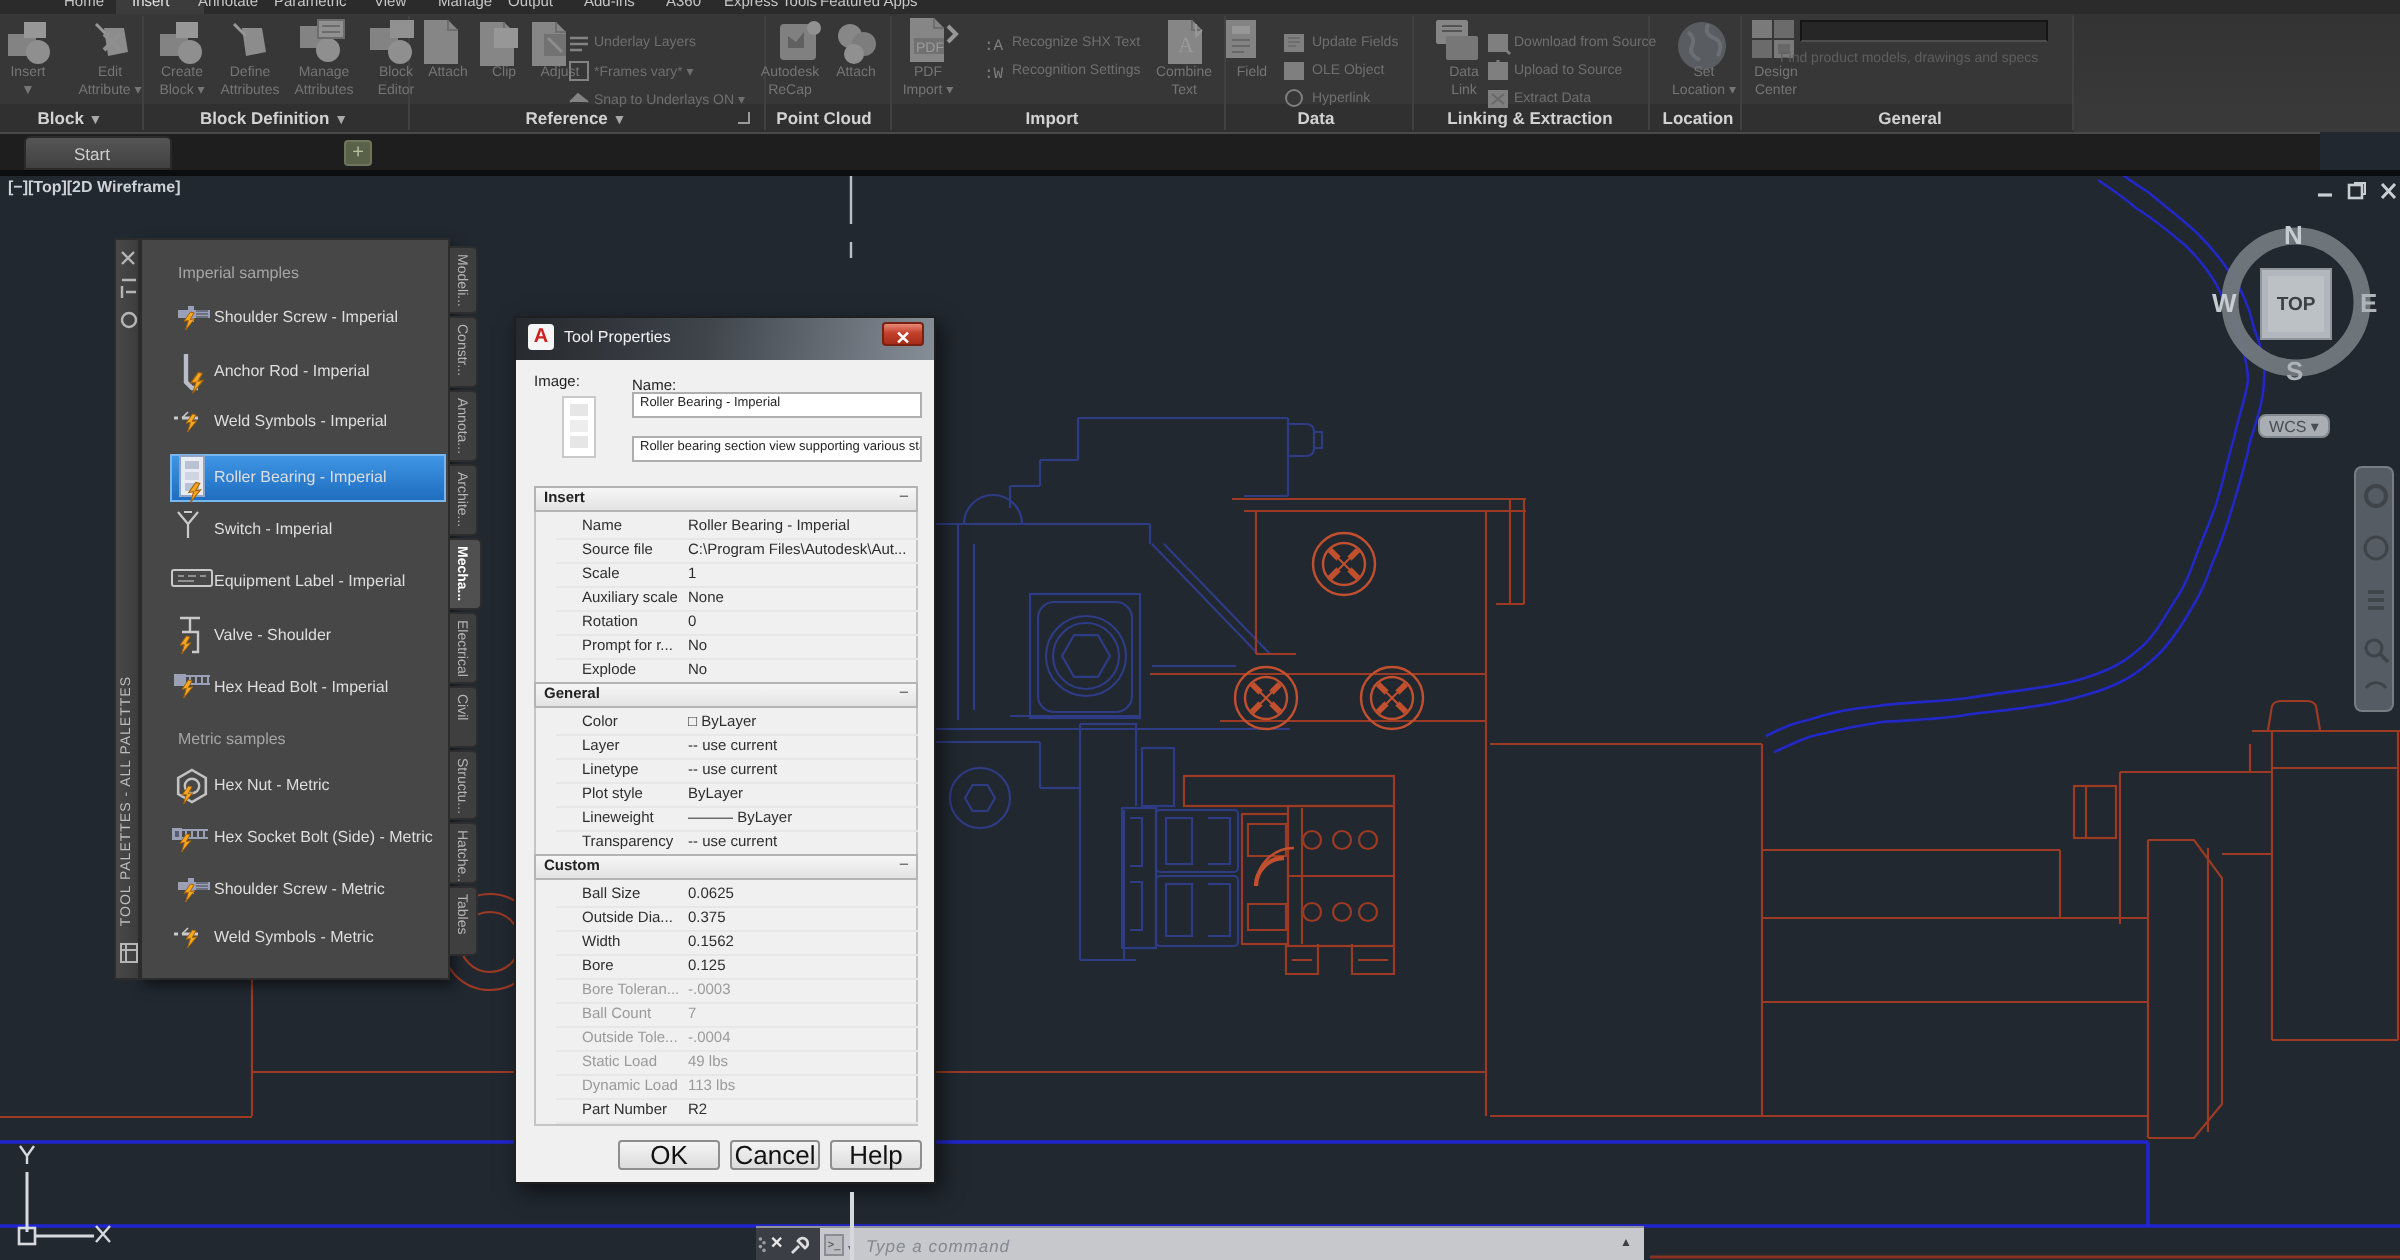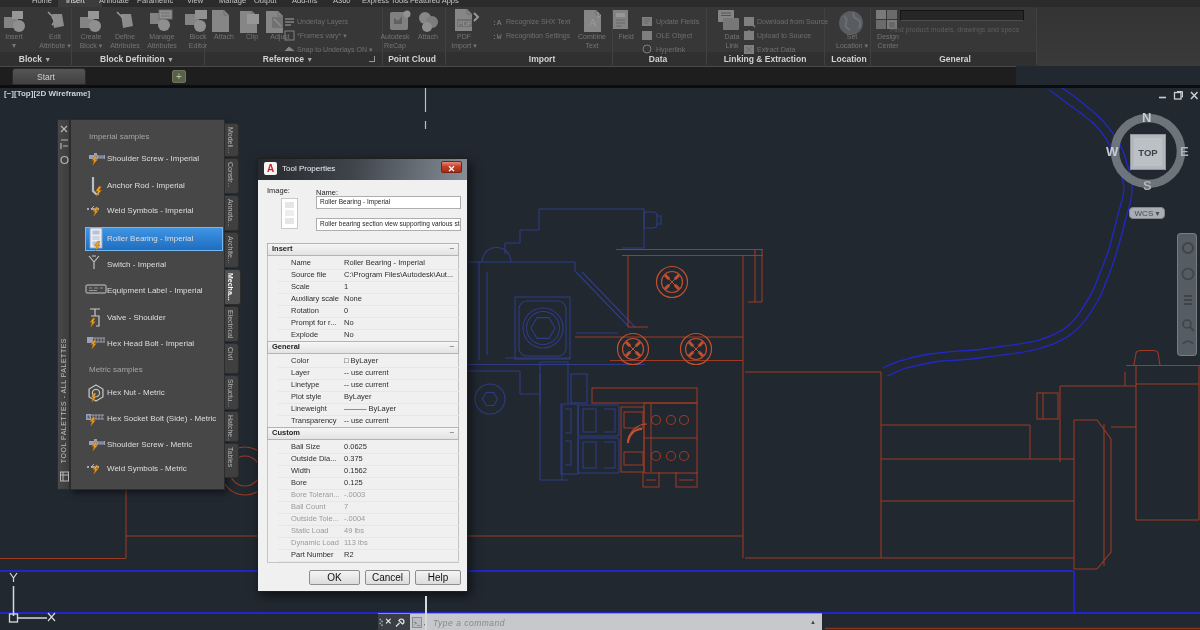--- a/index.html
+++ b/index.html
@@ -14,21 +14,21 @@
   #ribbon .lblband { position:absolute; left:0; top:45px; width:1037px; height:14px; background:#303030; }
   .pdiv { position:absolute; top:1px; width:1px; height:57px; background:#2a2a2a; border-right:1px solid #414141; }
   .plabel { position:absolute; top:47px; font-size:8.5px; font-weight:bold; color:#d2d2d2; white-space:nowrap; transform:translateX(-50%); }
   .plabel .dn { color:#a8a8a8; font-size:7px; }
   .bigbtn { position:absolute; width:40px; text-align:center; font-size:7px; line-height:8.5px; color:#757575; }
   .smrow { position:absolute; font-size:7px; color:#6f6f6f; white-space:nowrap; }
   #ribbon svg { position:absolute; left:0; top:0; }
   #ribbonright { position:absolute; left:1037px; top:0px; width:163px; height:59px; background:linear-gradient(180deg,#333333,#3a3a3a); }
 
   
-  #filebar { position:absolute; left:0; top:66px; width:1016px; height:19px; background:#1e1e1e; border-top:1px solid #4a4a4a; }
+  #filebar { position:absolute; left:0; top:66px; width:1160px; height:19px; background:#1e1e1e; border-top:1px solid #4a4a4a; }
   .ftab { position:absolute; top:1px; height:17px; font-size:8.5px; color:#cfcfcf; text-align:left; line-height:17px; border-radius:3px 3px 0 0; }
   #fstart { left:12px; width:74px; background:linear-gradient(180deg,#555555,#414141); border:1px solid #2a2a2a; padding-left:24px; }
   #fsakai { left:88px; width:78px; background:linear-gradient(180deg,#6b6b6b,#555555); border:1px solid #2a2a2a; color:#f3f3f3; padding-left:9px;margin-top:28px; }
   #fsakai .x { position:absolute; right:7px; top:0px; color:#a8a8a8; font-size:8px; }
   #fplus { position:absolute; left:172px; top:3px; width:14px; height:13px; background:#5a6149; border:1px solid #6e755c; color:#b6c29a; font-size:10px; line-height:11px; text-align:center; border-radius:2px; }
   #blackline { position:absolute; left:0; top:85px; width:1200px; height:3px; background:#0a0d10; }
 
   
   #canvas { position:absolute; left:0; top:88px; width:1200px; height:542px; background:#212830; }
   #vplabel { position:absolute; left:4px; top:1px; font-size:8px; color:#cdd2d6; font-weight:bold; }
@@ -76,21 +76,21 @@
   #dlgA { position:absolute; left:6px; top:3px; width:13px; height:13px; background:#f5f5f5; border-radius:2px; color:#c22; font-weight:bold; font-size:10px; text-align:center; line-height:13px; }
   #dlgclose { position:absolute; right:5px; top:2px; width:21px; height:12px; background:linear-gradient(180deg,#e98977,#c3402b 45%,#a52d18); border:1px solid #7a2012; border-radius:2px; color:#fff; font-size:9px; font-weight:bold; text-align:center; line-height:14px; }
   #dlgbody { position:absolute; left:0; top:21px; width:209px; height:411px; background:#f0f0f0; font-size:7.5px; color:#1e1e1e;border-radius:31px; }
   .fld { position:absolute; background:#fff; border:1px solid #aeaeae; font-size:6.5px; color:#1e1e1e; padding:1px 0 0 3px; white-space:nowrap; overflow:hidden; }
   .grp { position:absolute; left:9px; width:192px; height:13px; background:linear-gradient(180deg,#f6f6f6,#e3e3e3); border:1px solid #b4b4b4; font-size:7.5px; font-weight:bold; color:#222; padding-left:4px; }
   .grp .min { position:absolute; right:4px; top:-1px; font-weight:normal; color:#444; }
   .prow { position:absolute; left:20px; width:181px; height:12px; font-size:7.5px; color:#2e2e2e; border-bottom:1px solid #e7e7e7; white-space:nowrap; padding-left:13px; }
   .prow .v { position:absolute; left:66px; }
   .prow.gray, .prow.gray .v { color:#9a9a9a; }
   .gbox { position:absolute; left:9px; width:192px; border:1px solid #c5c5c5; }
-  .dbtn { position:absolute; top:390px;  height:15px; background:linear-gradient(180deg,#f4f4f4,#dcdcdc); border:1px solid #8e8e8e; border-radius:2px; font-size:10px; color:#111; text-align:center; line-height:14px; }
+  .dbtn { position:absolute; top:390px;  height:15px; background:linear-gradient(180deg,#f4f4f4,#dcdcdc); border:1px solid #8e8e8e; border-radius:2px; font-size:13px; color:#111; text-align:center; line-height:14px; }
 </style>
 </head>
 <body>
 <div id="page">
 
   <div id="tabrow">
     <div class="abs" style="left:58px;top:0;width:44px;height:7px;background:#3c3c3c;"></div>
     <span class="rtab" style="left:32px;">Home</span>
     <span class="rtab" style="left:66px;color:#e4e4e4;">Insert</span>
     <span class="rtab" style="left:99px;">Annotate</span>
@@ -114,21 +114,21 @@
     <div class="pdiv" style="left:612px;"></div>
     <div class="pdiv" style="left:706px;"></div>
     <div class="pdiv" style="left:824px;"></div>
     <div class="pdiv" style="left:870px;"></div>
     <div class="pdiv" style="left:1036px;"></div>
     <div class="plabel" style="left:35px;">Block <span class="dn">▼</span></div>
     <div class="plabel" style="left:137px;">Block Definition <span class="dn">▼</span></div>
     <div class="plabel" style="left:288px;">Reference <span class="dn">▼</span></div>
     <div class="plabel" style="left:412px;">Point Cloud</div>
     <div class="abs" style="left:369px;top:49px;width:6px;height:6px;border-right:1.5px solid #9a9a9a;border-bottom:1.5px solid #9a9a9a;"></div>
-    <div class="plabel" style="left:528px;padding-left:28px;">Import</div>
+    <div class="plabel" style="left:512px;padding-left:28px;">Import</div>
     <div class="plabel" style="left:658px;">Data</div>
     <div class="plabel" style="left:765px;">Linking &amp; Extraction</div>
     <div class="plabel" style="left:849px;">Location</div>
     <div class="plabel" style="left:955px;">General</div>
     <svg width="1200" height="59" id="ribicons" fill="none">
       <defs>
         <g id="blk">
             <rect x="0" y="6" width="14" height="11" fill="#838383"></rect>
             <circle cx="15" cy="15" r="6" fill="#8f8f8f"></circle>
             <rect x="8" y="0" width="11" height="8" fill="#979797"></rect>

